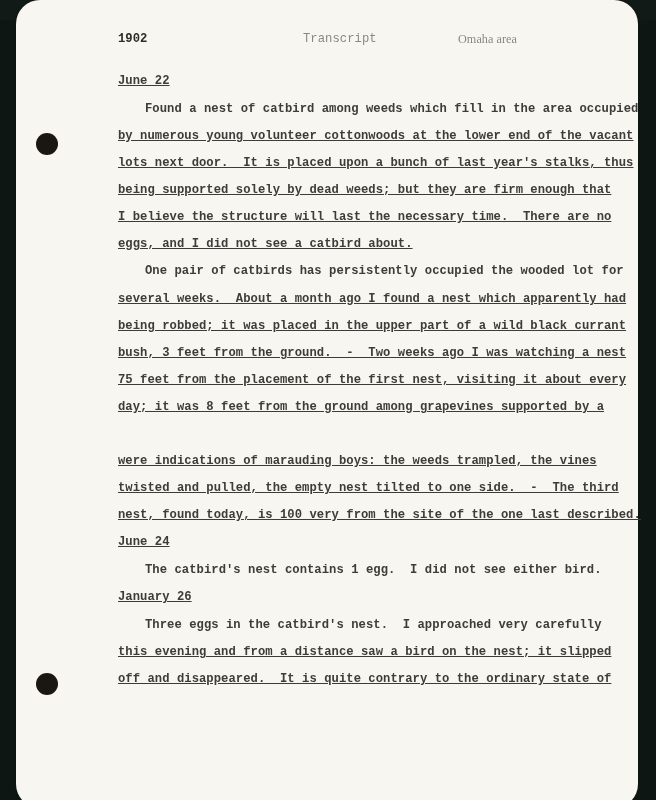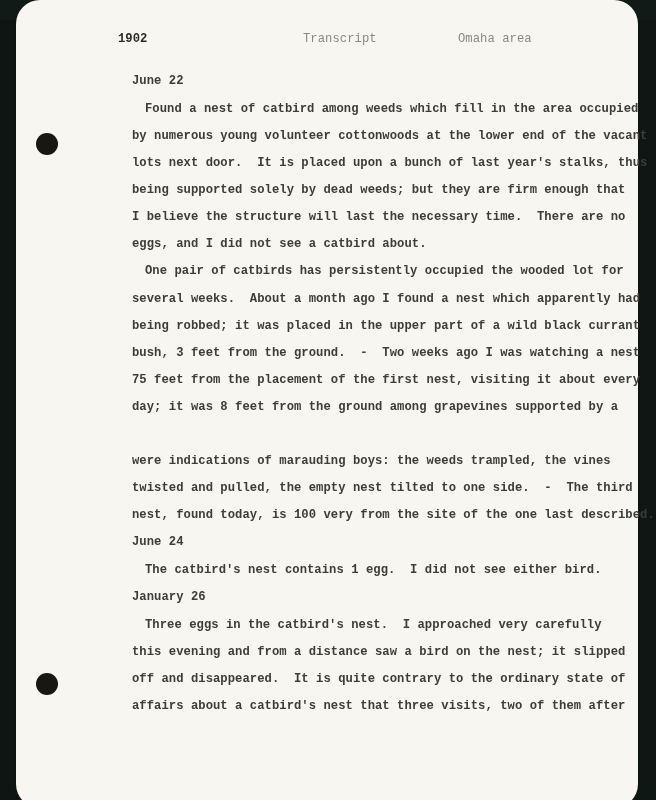--- a/index.html
+++ b/index.html
@@ -41,23 +41,23 @@
       position: absolute;
       font-family: "Liberation Mono", "DejaVu Sans Mono", monospace;
       font-size: 12.2px;
       color: #3e3c38;
       font-weight: bold;
       white-space: pre;
       letter-spacing: 0.05px;
     }
     .header-left { left: 118px; top: 12px; color: #2e2c28; }
     .header-mid { left: 303px; top: 12px; font-weight: normal; color: #8a8884; }
-    .header-right { left: 458px; top: 12px; font-weight: normal; color: #8a8884; }
+    .header-right { left: 458px; top: 12px; font-weight: normal; color: #8a8884; font-family: Liberation Serif, serif; }
 
-    .line { left: 132px; }
+    .line { left: 118px; text-decoration: underline; }
     .indent { left: 145px; }
   </style>
 </head>
 <body>
 
 <div class="scan">
   <div class="page"></div>
   <div class="hole top"></div>
   <div class="hole bottom"></div>
 
@@ -82,14 +82,13 @@
   <span class="text line" style="top:461px">twisted and pulled, the empty nest tilted to one side.  -  The third</span>
   <span class="text line" style="top:488px">nest, found today, is 100 very from the site of the one last described.</span>
 
   <span class="text line" style="top:515px">June 24</span>
   <span class="text indent" style="top:543px">The catbird's nest contains 1 egg.  I did not see either bird.</span>
 
   <span class="text line" style="top:570px">January 26</span>
   <span class="text indent" style="top:598px">Three eggs in the catbird's nest.  I approached very carefully</span>
   <span class="text line" style="top:625px">this evening and from a distance saw a bird on the nest; it slipped</span>
   <span class="text line" style="top:652px">off and disappeared.  It is quite contrary to the ordinary state of</span>
-  <span class="text line" style="top:679px">affairs about a catbird's nest that three visits, two of them after</span>
 </div>
 
 </body></html>

